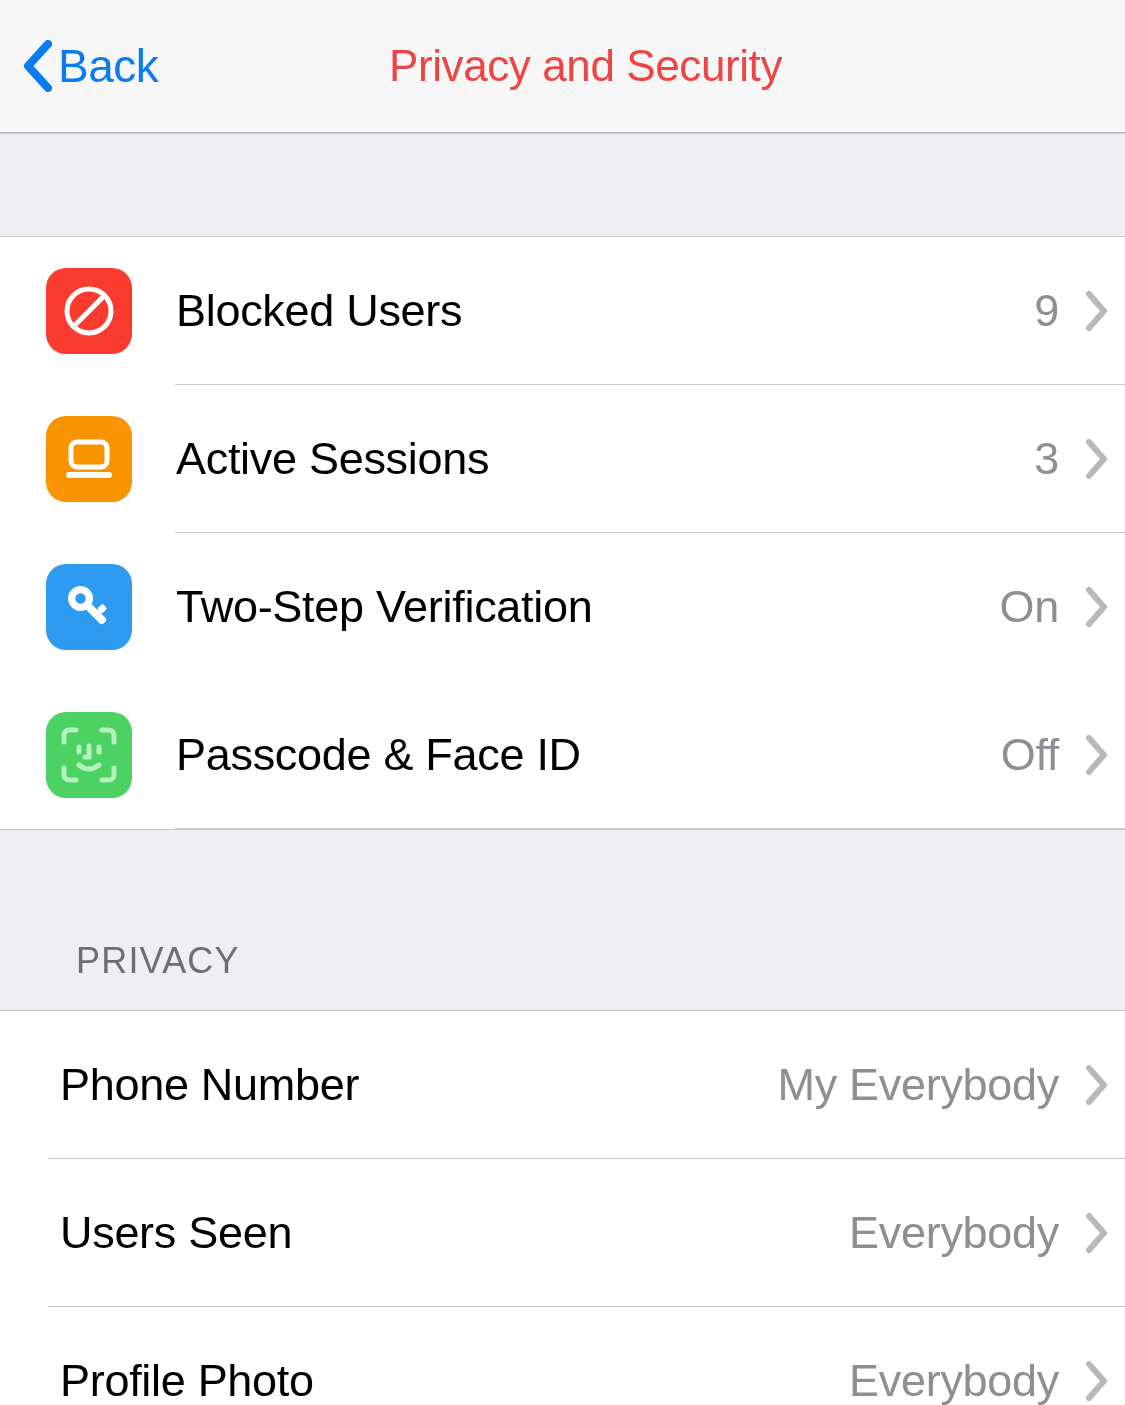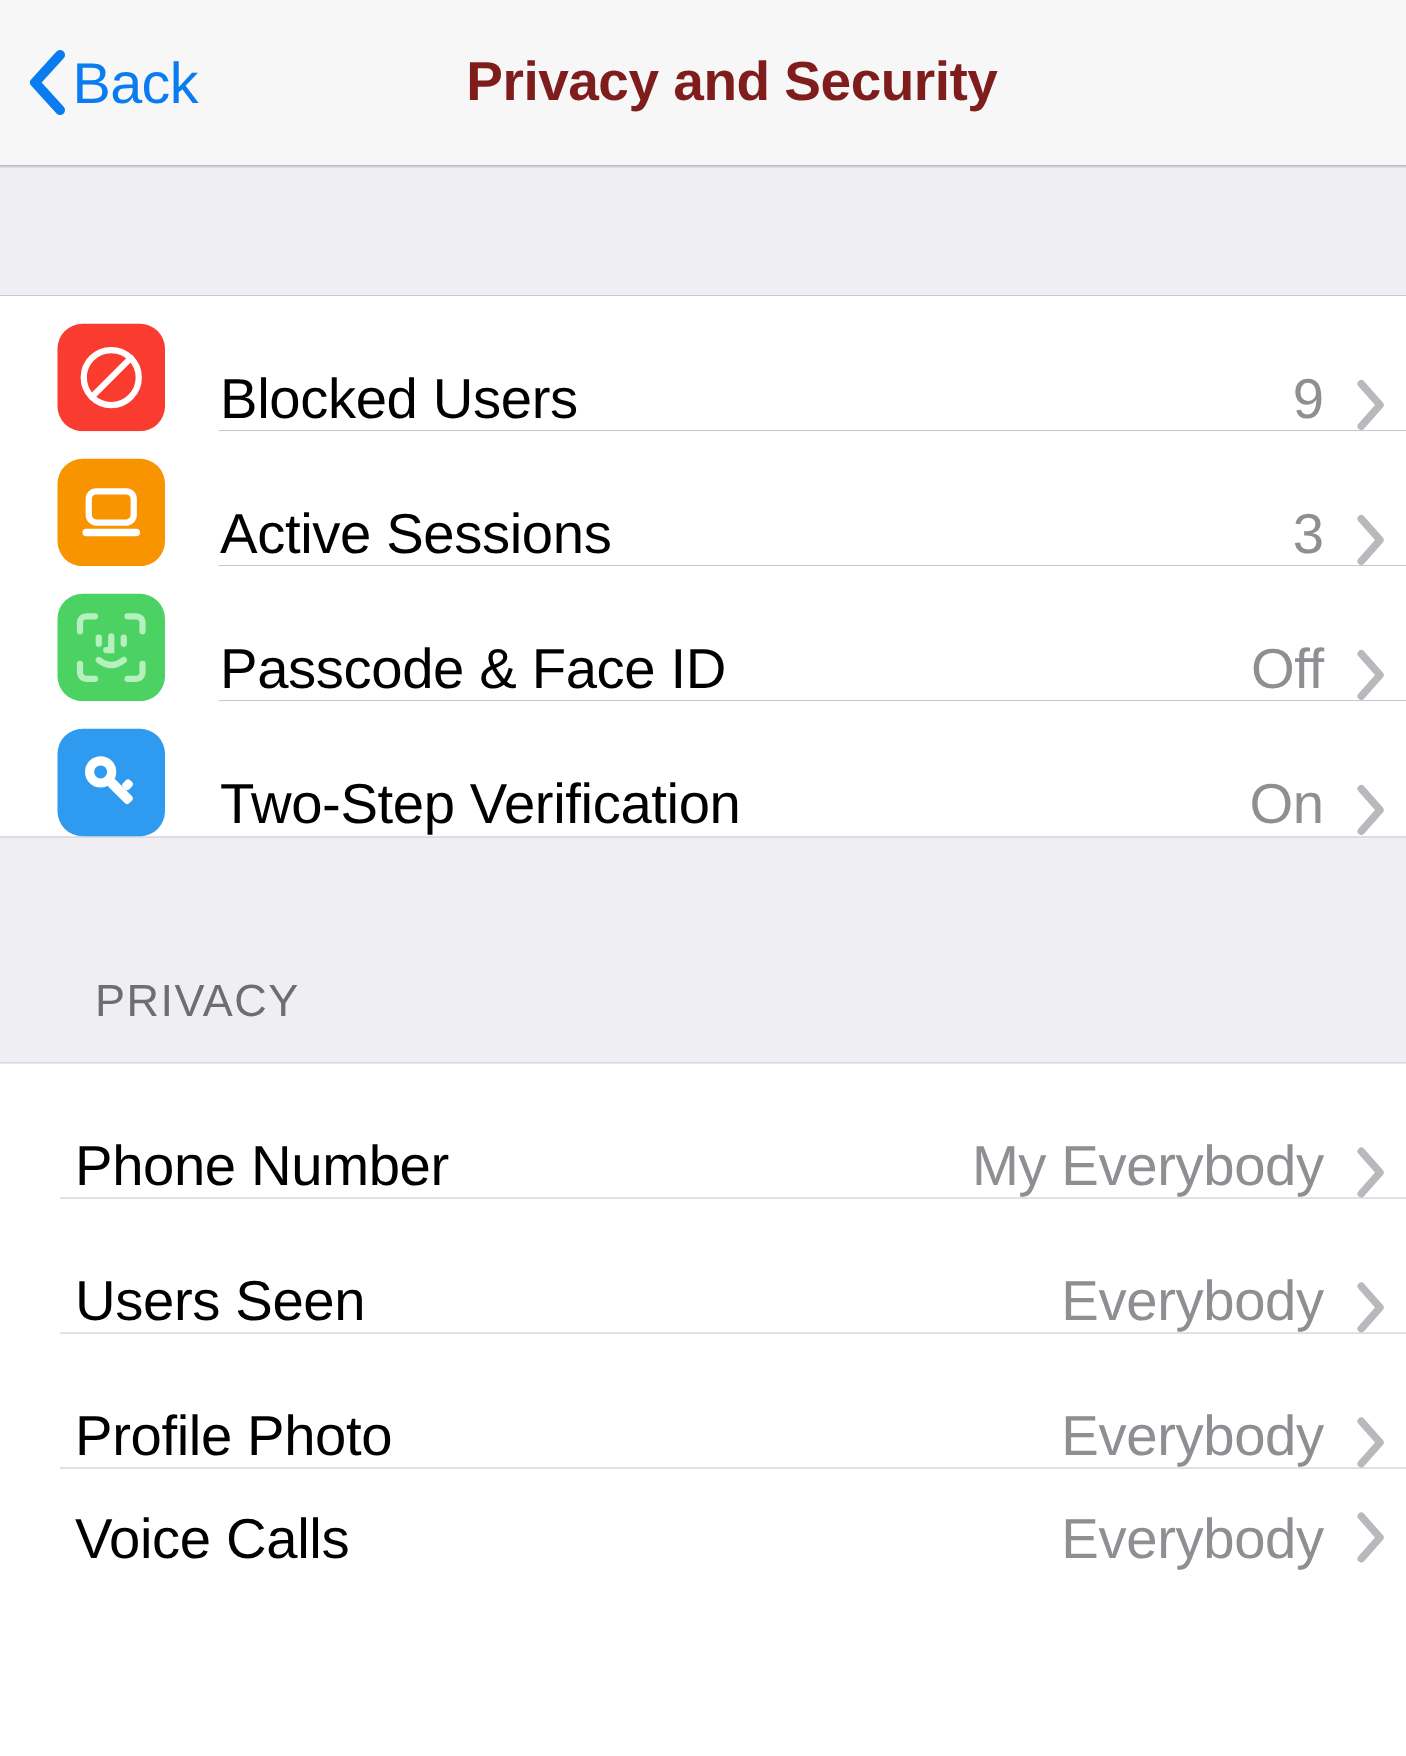--- a/index.html
+++ b/index.html
@@ -45,22 +45,22 @@
     line-height: 1;
   }
   .nav-title {
     position: absolute;
     left: 0;
     right: 0;
     top: 50%;
     transform: translateY(-50%);
     text-align: center;
     font-size: 44px;
-    font-weight: bold;
-    color: #7f1d1d;
+    font-weight: normal;
+    color: #ef4444;
     letter-spacing: -0.4px;
     padding-left: 46px;
     box-sizing: border-box;
   }
 
   
   .group-gap {
     background: #eeeef3;
     border-top: 1px solid #c9c9ce;
     border-bottom: 1px solid #c9c9ce;
@@ -84,22 +84,22 @@
     letter-spacing: 1.2px;
   }
 
   
   .list-group {
     background: #ffffff;
   }
   .row {
     position: relative;
     display: flex;
-    align-items: flex-end;
-    height: 108px;
+    align-items: center;
+    height: 148px;
     background: #ffffff;
     cursor: pointer;
     box-sizing: border-box;
   }
   .row.with-icon { padding-left: 46px; }
   .row.no-icon  { padding-left: 60px; }
 
   .row-sep {
     position: absolute;
     bottom: 0;
@@ -185,20 +185,38 @@
         <rect x="11" y="12" width="36" height="25" rx="6" ry="6" fill="none" stroke="#ffffff" stroke-width="5"></rect>
         <rect x="6" y="42" width="46" height="6" rx="3" ry="3" fill="#ffffff"></rect>
       </svg>
     </div>
     <span class="row-label">Active Sessions</span>
     <span class="row-value">3</span>
     <svg class="row-chevron" viewBox="0 0 24 42">
       <polyline points="4,4 19,21 4,38" fill="none" stroke="#b8b8bd" stroke-width="6" stroke-linecap="round" stroke-linejoin="round"></polyline>
     </svg>
     <div class="row-sep"></div>
+  </div>
+
+  <div class="row with-icon">
+    <div class="row-icon" style="background:#2e9bf0">
+      <svg width="58" height="58" viewBox="0 0 58 58">
+        <g transform="rotate(-45 29 29)">
+          <circle cx="29" cy="17" r="12.5" fill="#ffffff"></circle>
+          <circle cx="29" cy="17" r="5.2" fill="#2e9bf0"></circle>
+          <rect x="25" y="27" width="8" height="24" rx="3" fill="#ffffff"></rect>
+          <rect x="33" y="36" width="8" height="7" rx="2.5" fill="#ffffff"></rect>
+        </g>
+      </svg>
+    </div>
+    <span class="row-label">Two-Step Verification</span>
+    <span class="row-value">On</span>
+    <svg class="row-chevron" viewBox="0 0 24 42">
+      <polyline points="4,4 19,21 4,38" fill="none" stroke="#b8b8bd" stroke-width="6" stroke-linecap="round" stroke-linejoin="round"></polyline>
+    </svg>
   </div>
 
   <div class="row with-icon">
     <div class="row-icon" style="background:#4cd262">
       <svg width="62" height="62" viewBox="0 0 62 62">
         <g fill="none" stroke="#b6f0bf" stroke-width="5" stroke-linecap="round">
           <path d="M6 18 V11 A5 5 0 0 1 11 6 H18"></path>
           <path d="M44 6 H51 A5 5 0 0 1 56 11 V18"></path>
           <path d="M56 44 V51 A5 5 0 0 1 51 56 H44"></path>
           <path d="M18 56 H11 A5 5 0 0 1 6 51 V44"></path>
@@ -210,38 +228,20 @@
       </svg>
     </div>
     <span class="row-label">Passcode &amp; Face ID</span>
     <span class="row-value">Off</span>
     <svg class="row-chevron" viewBox="0 0 24 42">
       <polyline points="4,4 19,21 4,38" fill="none" stroke="#b8b8bd" stroke-width="6" stroke-linecap="round" stroke-linejoin="round"></polyline>
     </svg>
     <div class="row-sep"></div>
   </div>
 
-  <div class="row with-icon">
-    <div class="row-icon" style="background:#2e9bf0">
-      <svg width="58" height="58" viewBox="0 0 58 58">
-        <g transform="rotate(-45 29 29)">
-          <circle cx="29" cy="17" r="12.5" fill="#ffffff"></circle>
-          <circle cx="29" cy="17" r="5.2" fill="#2e9bf0"></circle>
-          <rect x="25" y="27" width="8" height="24" rx="3" fill="#ffffff"></rect>
-          <rect x="33" y="36" width="8" height="7" rx="2.5" fill="#ffffff"></rect>
-        </g>
-      </svg>
-    </div>
-    <span class="row-label">Two-Step Verification</span>
-    <span class="row-value">On</span>
-    <svg class="row-chevron" viewBox="0 0 24 42">
-      <polyline points="4,4 19,21 4,38" fill="none" stroke="#b8b8bd" stroke-width="6" stroke-linecap="round" stroke-linejoin="round"></polyline>
-    </svg>
-  </div>
-
 </div>
 
 <div class="section-header">
   <span class="section-header-text">PRIVACY</span>
 </div>
 
 <div class="list-group">
 
   <div class="row no-icon">
     <span class="row-label">Phone Number</span>

